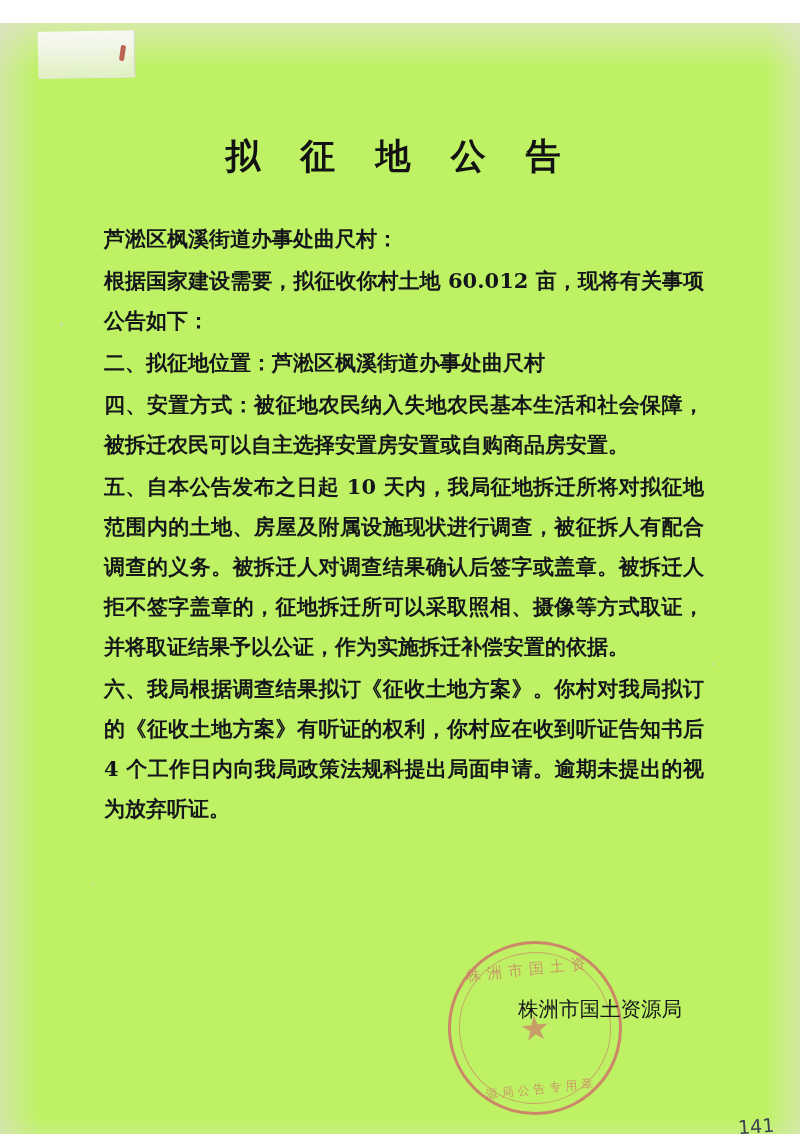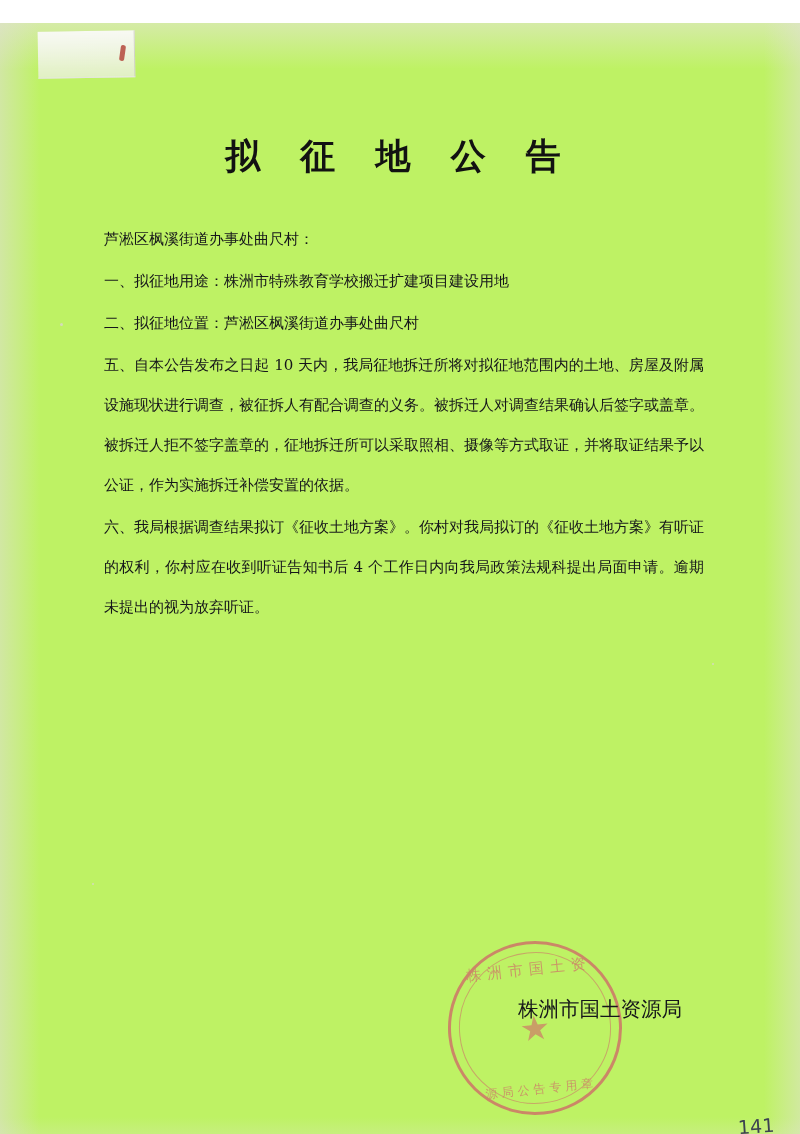--- a/index.html
+++ b/index.html
@@ -62,24 +62,25 @@
     font-weight: bold;
     letter-spacing: 14px;
     color: #121212;
     font-family: "DejaVu Serif", "Liberation Serif", serif;
   }
   .body-text {
     position: absolute;
     top: 196px;
     left: 104px;
     width: 600px;
-    font-size: 15px;
+    font-size: 21px;
     line-height: 40px;
     color: #15161a;
     text-align: justify;
+    font-weight: bold;
   }
   .body-text p {
     margin: 0 0 2px 0;
     text-indent: 0;
   }
   .indent-1 { text-indent: 2em; }
   .signature {
     position: absolute;
     right: 118px;
     top: 966px;
@@ -155,22 +156,23 @@
   <div class="clip-mark"></div>
 
   <div class="speck" style="left:60px; top:300px; width:3px; height:3px;"></div>
   <div class="speck" style="left:712px; top:640px; width:2px; height:2px;"></div>
   <div class="speck" style="left:92px; top:860px; width:2px; height:2px;"></div>
 
   <div class="title">拟 征 地 公 告</div>
 
   <div class="body-text">
     <p>芦淞区枫溪街道办事处曲尺村：</p>
-    <p class="indent-1">一、拟征地用途：株洲市特殊教育学校搬迁扩建项目建设用地</p>
+    <p class="indent-1">根据国家建设需要，拟征收你村土地 60.012 亩，现将有关事项公告如下：</p>
     <p class="indent-1">二、拟征地位置：芦淞区枫溪街道办事处曲尺村</p>
+    <p class="indent-1">四、安置方式：被征地农民纳入失地农民基本生活和社会保障，被拆迁农民可以自主选择安置房安置或自购商品房安置。</p>
     <p class="indent-1">五、自本公告发布之日起 10 天内，我局征地拆迁所将对拟征地范围内的土地、房屋及附属设施现状进行调查，被征拆人有配合调查的义务。被拆迁人对调查结果确认后签字或盖章。被拆迁人拒不签字盖章的，征地拆迁所可以采取照相、摄像等方式取证，并将取证结果予以公证，作为实施拆迁补偿安置的依据。</p>
     <p class="indent-1">六、我局根据调查结果拟订《征收土地方案》。你村对我局拟订的《征收土地方案》有听证的权利，你村应在收到听证告知书后 4 个工作日内向我局政策法规科提出局面申请。逾期未提出的视为放弃听证。</p>
   </div>
 
   <div class="stamp">
     <div class="stamp-inner"></div>
     <div class="stamp-arc-top">株洲市国土资</div>
     <div class="stamp-star">★</div>
     <div class="stamp-arc-bottom">源局公告专用章</div>
   </div>

